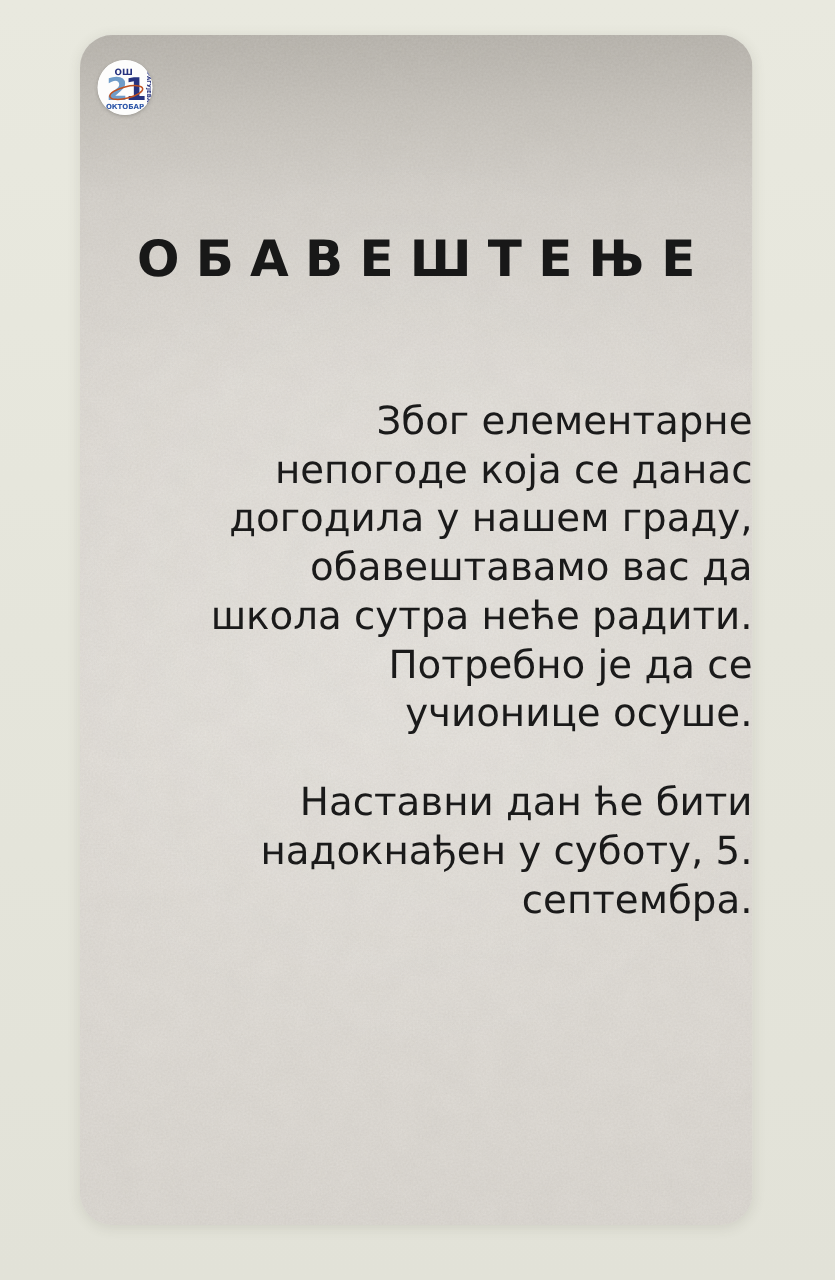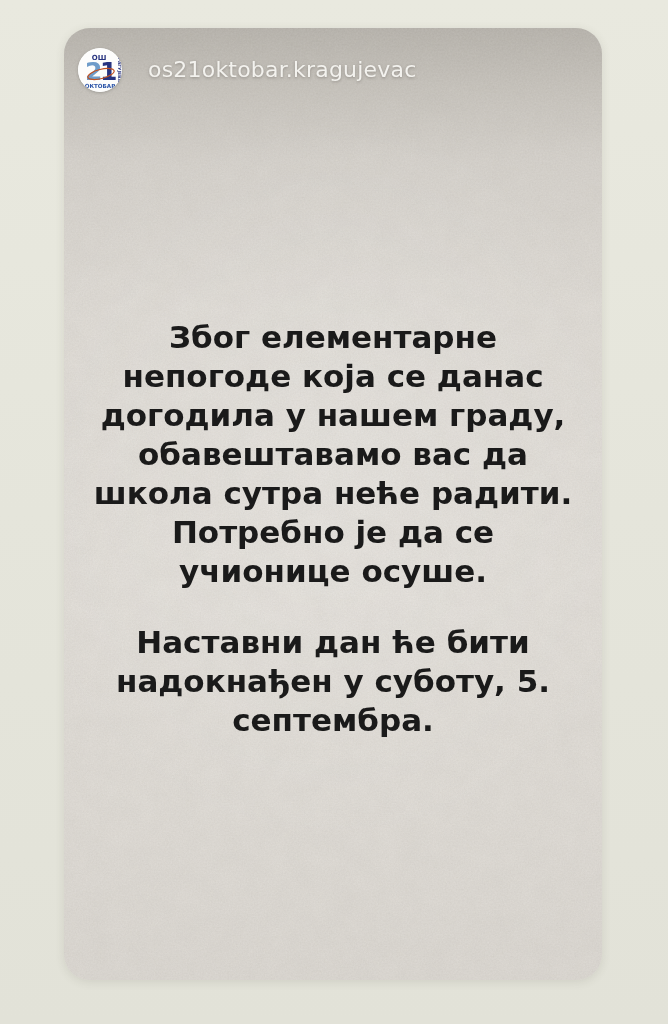--- a/index.html
+++ b/index.html
@@ -69,24 +69,24 @@
     font-weight: bold;
     letter-spacing: 13px;
     text-indent: 13px; 
     color: #181818;
     z-index: 2;
   }
   .notice-para {
     position: absolute;
     left: 0;
     width: 100%;
-    text-align: center;
+    text-align: right;
     font-size: 31px;
     line-height: 39px;
-    font-weight: bold;
+    font-weight: normal;
     color: #1a1a1a;
     white-space: pre-line;
     z-index: 2;
   }
   .para-1 { top: 290px; }
   .para-2 { top: 595px; }
 </style>
 </head>
 <body>
 
@@ -116,23 +116,23 @@
         <svg viewBox="0 0 44 44" aria-hidden="true">
           <circle cx="22" cy="22" r="22" fill="#fdfdfc"></circle>
           <text x="21" y="12" font-size="7" font-weight="bold" fill="#27337f" text-anchor="middle">ОШ</text>
           <text x="7" y="32" font-size="25" font-weight="bold" fill="#6f9cc9">2</text>
           <text x="22" y="32" font-size="25" font-weight="bold" fill="#27337f">1</text>
           <ellipse cx="23" cy="26" rx="13.5" ry="4.6" fill="none" stroke="#c05020" stroke-width="1.2" transform="rotate(-14 23 26)"></ellipse>
           <text x="22" y="39.5" font-size="5.6" font-weight="bold" fill="#2c55a8" text-anchor="middle">ОКТОБАР</text>
           <text x="39.5" y="22" font-size="4.4" font-weight="bold" fill="#27337f" text-anchor="middle" transform="rotate(90 39.5 22)">КРАГУЈЕВАЦ</text>
         </svg>
       </div>
-      <span class="username">os21oktobar.kragujevac</span>
     </header>
 
+    <h1 class="notice-title">ОБАВЕШТЕЊЕ</h1>
 
     <p class="notice-para para-1">Због елементарне
 непогоде која се данас
 догодила у нашем граду,
 обавештавамо вас да
 школа сутра неће радити.
 Потребно је да се
 учионице осуше.</p>
 
     <p class="notice-para para-2">Наставни дан ће бити

